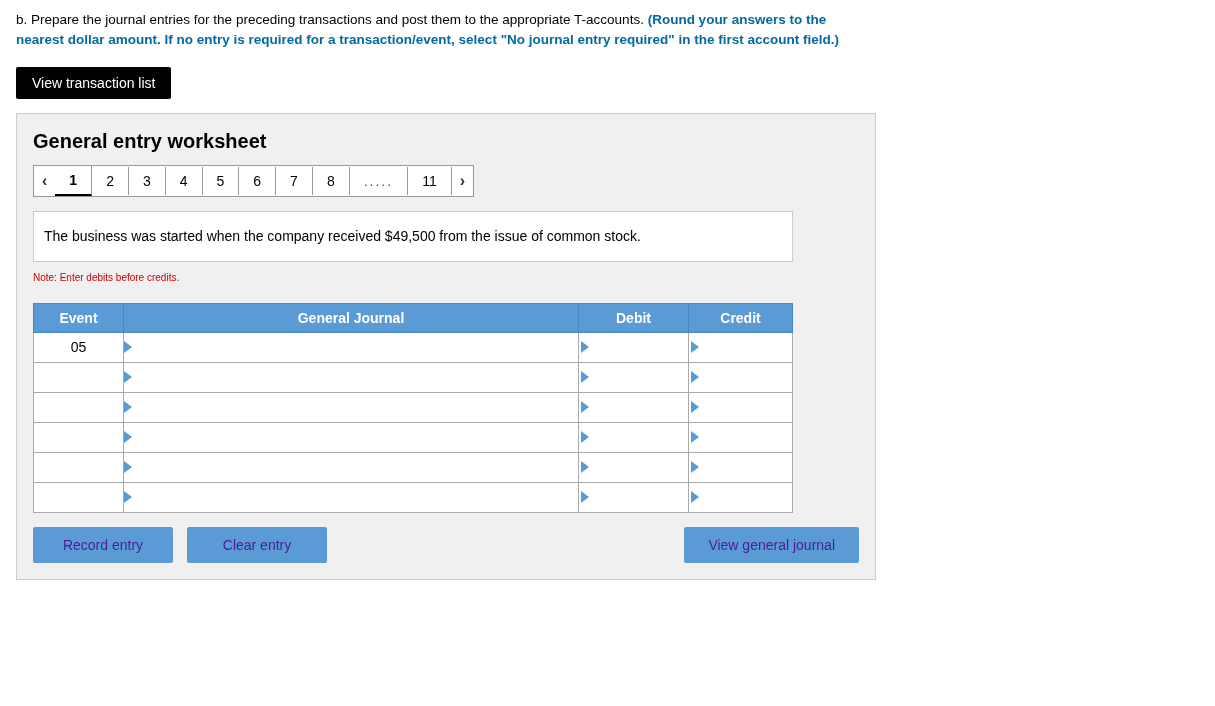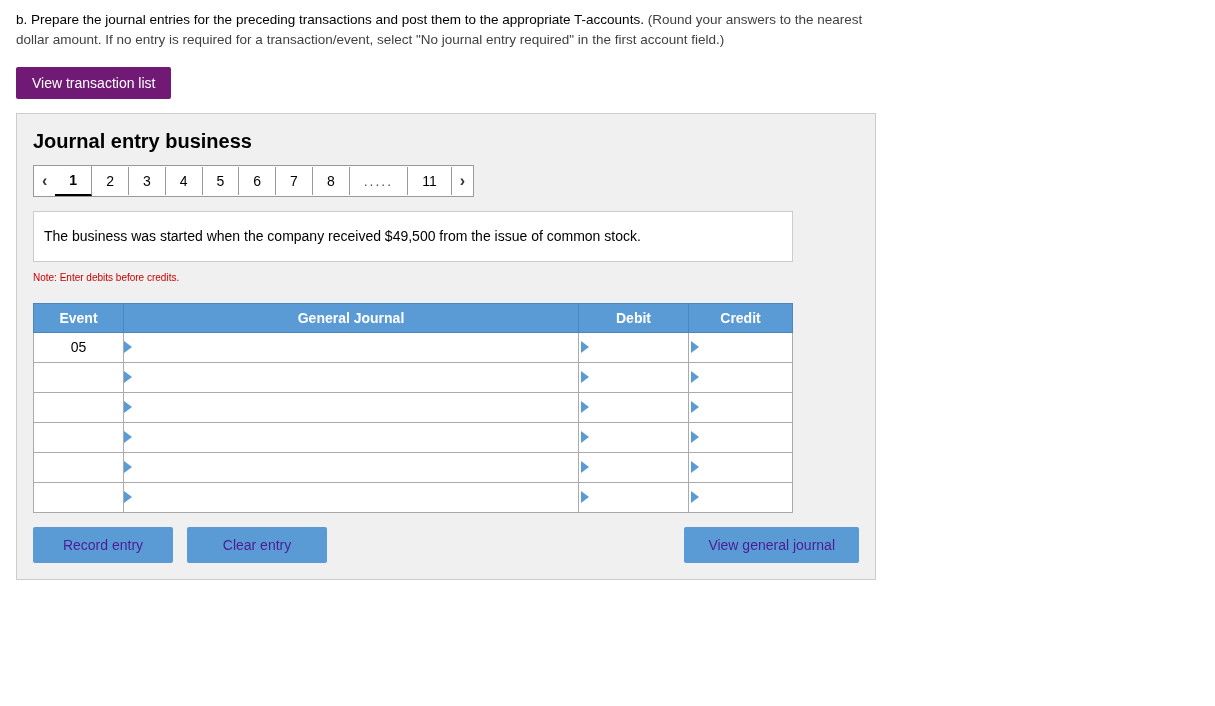--- a/index.html
+++ b/index.html
@@ -10,26 +10,26 @@
       color: #000;
       padding: 10px 16px;
     }
     .instruction {
       font-size: 13.5px;
       line-height: 1.5;
       margin-bottom: 16px;
       max-width: 860px;
     }
     .instruction .bold-red {
-      color: #404040;
-      font-weight: normal;
+      color: #0369a1;
+      font-weight: bold;
       text-align: center;
     }
     .view-tx-btn {
-      background: #701a75;
+      background: #000000;
       color: #fff;
       border: none;
       padding: 8px 16px;
       cursor: pointer;
       font-size: 14px;
       margin-bottom: 14px;
       border-radius: 2px;
     }
     .worksheet-container {
       background: #f0f0f0;
@@ -195,21 +195,21 @@
 <div class="instruction">
   <span>b.</span><span> Prepare the journal entries for the preceding transactions and post them to the appropriate T-accounts.</span><span class="bold-red"> (Round your answers to the nearest dollar amount. If no entry is required for a transaction/event, select "No journal entry required" in the first account field.)</span>
 </div>
 
 
 <button class="view-tx-btn">View transaction list</button>
 
 
 <div class="worksheet-container">
 
-  <div class="worksheet-title">Journal entry business</div>
+  <div class="worksheet-title">General entry worksheet</div>
 
   <div class="tabs-row">
     <button class="tab-nav-btn">‹</button>
     <div class="tab-item active">1</div>
     <div class="tab-item">2</div>
     <div class="tab-item">3</div>
     <div class="tab-item">4</div>
     <div class="tab-item">5</div>
     <div class="tab-item">6</div>
     <div class="tab-item">7</div>

